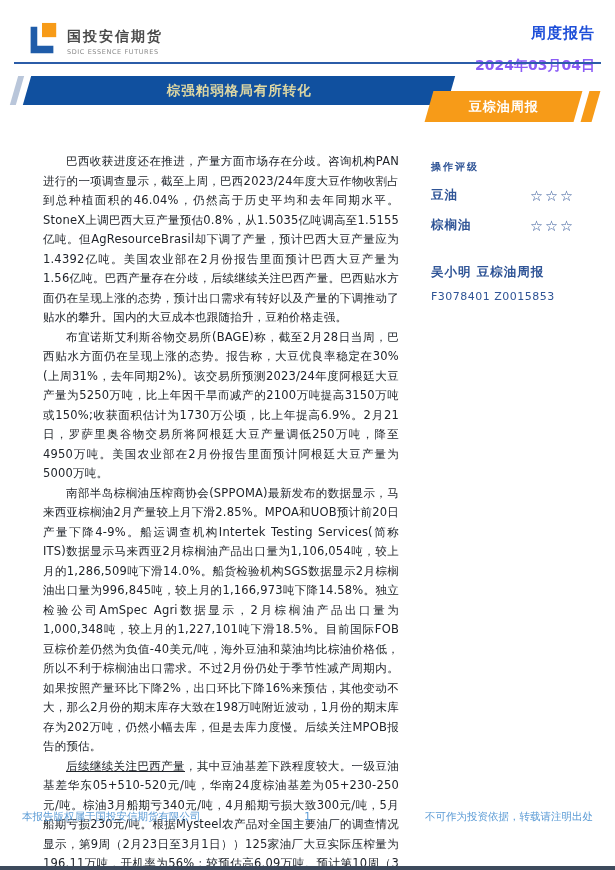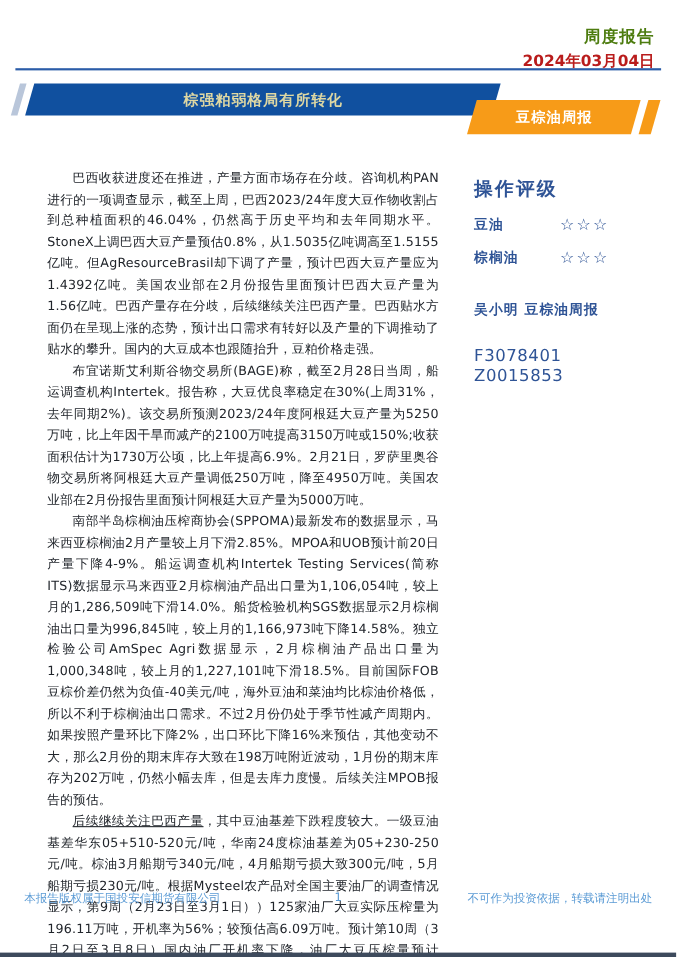--- a/index.html
+++ b/index.html
@@ -11,22 +11,22 @@
     background: #ffffff;
     overflow: hidden;
   }
 
   
   .header { position: absolute; top: 22px; left: 24px; right: 20px; height: 40px; }
   .logo { position: absolute; left: 0; top: 0; display: flex; align-items: center; gap: 7px; }
   .logo-text .cn { font-size: 14px; font-weight: bold; color: #4a4a4a; letter-spacing: 2px; }
   .logo-text .en { font-size: 6.5px; color: #8a8a8a; letter-spacing: 0.6px; margin-top: 2px; }
   .header-right { position: absolute; right: 0; top: 2px; text-align: right; }
-  .report-type { font-size: 15px; font-weight: bold; color: #4d7c0f; letter-spacing: 1px; }
-  .report-date { font-size: 14px; font-weight: bold; color: #b91c1c; margin-top: 4px; }
+  .report-type { font-size: 15px; font-weight: bold; color: #1d4ed8; letter-spacing: 1px; }
+  .report-date { font-size: 14px; font-weight: bold; color: #8b5cf6; margin-top: 14px; }
   .header-rule { position: absolute; top: 62px; left: 14px; width: 587px; height: 2px; background: #2B5CA8; }
 
   
   .sliver-left { position: absolute; left: 14px; top: 76px; width: 6px; height: 29px;
     background: #b9c6da; transform: skewX(-16deg); }
   .banner-blue { position: absolute; left: 27px; top: 76px; width: 424px; height: 29px;
     background: #10509F; transform: skewX(-16deg);
     display: flex; align-items: center; justify-content: center; }
   .banner-blue .t { transform: skewX(16deg); color: #DDD7A3; font-weight: bold;
     font-size: 13.5px; letter-spacing: 1px; }
@@ -39,60 +39,72 @@
     background: #F79B18; transform: skewX(-16deg); }
 
   
   .article { position: absolute; left: 22px; top: 152px; width: 377px; color: #21252B; }
   .article p { font-size: 11.5px; line-height: 19.5px; text-align: justify;
     text-indent: 2em; letter-spacing: 0.2px; margin-left: 21px; }
   .article .u { text-decoration: underline; }
 
   
   .sidebar { position: absolute; left: 431px; top: 160px; width: 165px; color: #2F5496; }
-  .rating-title { font-size: 17px; font-weight: bold; letter-spacing: 2px; }
-  .rating-row { display: flex; align-items: center; margin-top: 13px; }
+  .rating-title { font-size: 10px; font-weight: bold; letter-spacing: 2px; }
+  .rating-row { display: flex; align-items: center; margin-top: 13px; gap: 21px; }
   .rating-name { width: 78px; font-size: 12.5px; font-weight: bold; letter-spacing: 1px; }
   .rating-stars { font-size: 14.5px; letter-spacing: 2px; color: #2F5496; }
   .analyst { margin-top: 30px; font-size: 12.5px; font-weight: bold; letter-spacing: 1px; }
-  .analyst-ids { margin-top: 24px; font-size: 15px; letter-spacing: 0.5px; }
+  .analyst-ids { margin-top: 9px; font-size: 11px; letter-spacing: 0.5px; }
 
   
   .footer { position: absolute; left: 22px; right: 22px; top: 810px; height: 16px;
     color: #5B9BD5; font-size: 10.5px; }
   .footer .l { position: absolute; left: 0; top: 0; }
   .footer .c { position: absolute; left: 0; right: 0; top: 0; text-align: center; }
   .footer .r { position: absolute; right: 0; top: 0; }
   .bottom-bar { position: absolute; left: 0; bottom: 0; width: 615px; height: 4px; background: #3D4A5C; }
 </style>
 </head>
 <body>
 
 <div class="page">
 
   <div class="header">
+    <div class="logo">
+      <span>
+        <svg width="36" height="36" viewBox="0 0 38 38" aria-hidden="true">
+          <rect x="19" y="1" width="15" height="15" fill="#F79B18"></rect>
+          <path d="M16 5 H7 V33 H31 V25 H14 V5 Z" fill="#1F5CA9"></path>
+        </svg>
+      </span>
+      <span class="logo-text">
+        <div class="cn">国投安信期货</div>
+        <div class="en">SDIC ESSENCE FUTURES</div>
+      </span>
+    </div>
     <div class="header-right">
       <div class="report-type">周度报告</div>
       <div class="report-date">2024年03月04日</div>
     </div>
   </div>
   <div class="header-rule"></div>
 
   <div class="sliver-left"></div>
   <div class="banner-blue">
     <span class="t">棕强粕弱格局有所转化</span>
   </div>
   <div class="tag-orange">
     <span class="t">豆棕油周报</span>
   </div>
   <div class="tag-sliver"></div>
 
   <div class="article">
     <p>巴西收获进度还在推进，产量方面市场存在分歧。咨询机构PAN进行的一项调查显示，截至上周，巴西2023/24年度大豆作物收割占到总种植面积的46.04%，仍然高于历史平均和去年同期水平。StoneX上调巴西大豆产量预估0.8%，从1.5035亿吨调高至1.5155亿吨。但AgResourceBrasil却下调了产量，预计巴西大豆产量应为1.4392亿吨。美国农业部在2月份报告里面预计巴西大豆产量为1.56亿吨。巴西产量存在分歧，后续继续关注巴西产量。巴西贴水方面仍在呈现上涨的态势，预计出口需求有转好以及产量的下调推动了贴水的攀升。国内的大豆成本也跟随抬升，豆粕价格走强。</p>
-    <p>布宜诺斯艾利斯谷物交易所(BAGE)称，截至2月28日当周，船运调查机构Intertek。报告称，大豆优良率稳定在30%(上周31%，去年同期2%)。该交易所预测2023/24年度阿根廷大豆产量为5250万吨，比上年因干旱而减产的2100万吨提高3150万吨或150%;收获面积估计为1730万公顷，比上年提高6.9%。2月21日，罗萨里奥谷物交易所将阿根廷大豆产量调低250万吨，降至4950万吨。美国农业部在2月份报告里面预计阿根廷大豆产量为5000万吨。</p>
+    <p>布宜诺斯艾利斯谷物交易所(BAGE)称，截至2月28日当周，巴西贴水方面仍在呈现上涨的态势。报告称，大豆优良率稳定在30%(上周31%，去年同期2%)。该交易所预测2023/24年度阿根廷大豆产量为5250万吨，比上年因干旱而减产的2100万吨提高3150万吨或150%;收获面积估计为1730万公顷，比上年提高6.9%。2月21日，罗萨里奥谷物交易所将阿根廷大豆产量调低250万吨，降至4950万吨。美国农业部在2月份报告里面预计阿根廷大豆产量为5000万吨。</p>
     <p>南部半岛棕榈油压榨商协会(SPPOMA)最新发布的数据显示，马来西亚棕榈油2月产量较上月下滑2.85%。MPOA和UOB预计前20日产量下降4-9%。船运调查机构Intertek Testing Services(简称ITS)数据显示马来西亚2月棕榈油产品出口量为1,106,054吨，较上月的1,286,509吨下滑14.0%。船货检验机构SGS数据显示2月棕榈油出口量为996,845吨，较上月的1,166,973吨下降14.58%。独立检验公司AmSpec Agri数据显示，2月棕榈油产品出口量为1,000,348吨，较上月的1,227,101吨下滑18.5%。目前国际FOB豆棕价差仍然为负值-40美元/吨，海外豆油和菜油均比棕油价格低，所以不利于棕榈油出口需求。不过2月份仍处于季节性减产周期内。如果按照产量环比下降2%，出口环比下降16%来预估，其他变动不大，那么2月份的期末库存大致在198万吨附近波动，1月份的期末库存为202万吨，仍然小幅去库，但是去库力度慢。后续关注MPOB报告的预估。</p>
     <p><span class="u">后续继续关注巴西产量</span><span>，其中豆油基差下跌程度较大。一级豆油基差华东05+510-520元/吨，华南24度棕油基差为05+230-250元/吨。棕油3月船期亏340元/吨，4月船期亏损大致300元/吨，5月船期亏损230元/吨。根据Mysteel农产品对全国主要油厂的调查情况显示，第9周（2月23日至3月1日））125家油厂大豆实际压榨量为196.11万吨，开机率为56%；较预估高6.09万吨。预计第10周（3月2日至3月8日）国内油厂开机率下降，油厂大豆压榨量预计179.25万吨，开机率为51%。总体能看到 ，大豆盘面压榨毛利润本周比上周波动不大。巴西大豆4-5月的盘面压榨毛利润为120~150元/吨。6月船期盘面毛利润盈利40元/吨。7月船期盘面毛利润-10元/吨，盘面亏。</span></p>
   </div>
 
   <div class="sidebar">
     <div class="rating-title">操作评级</div>
     <div class="rating-row">
       <span class="rating-name">豆油</span>
       <span class="rating-stars">☆☆☆</span>
     </div>

